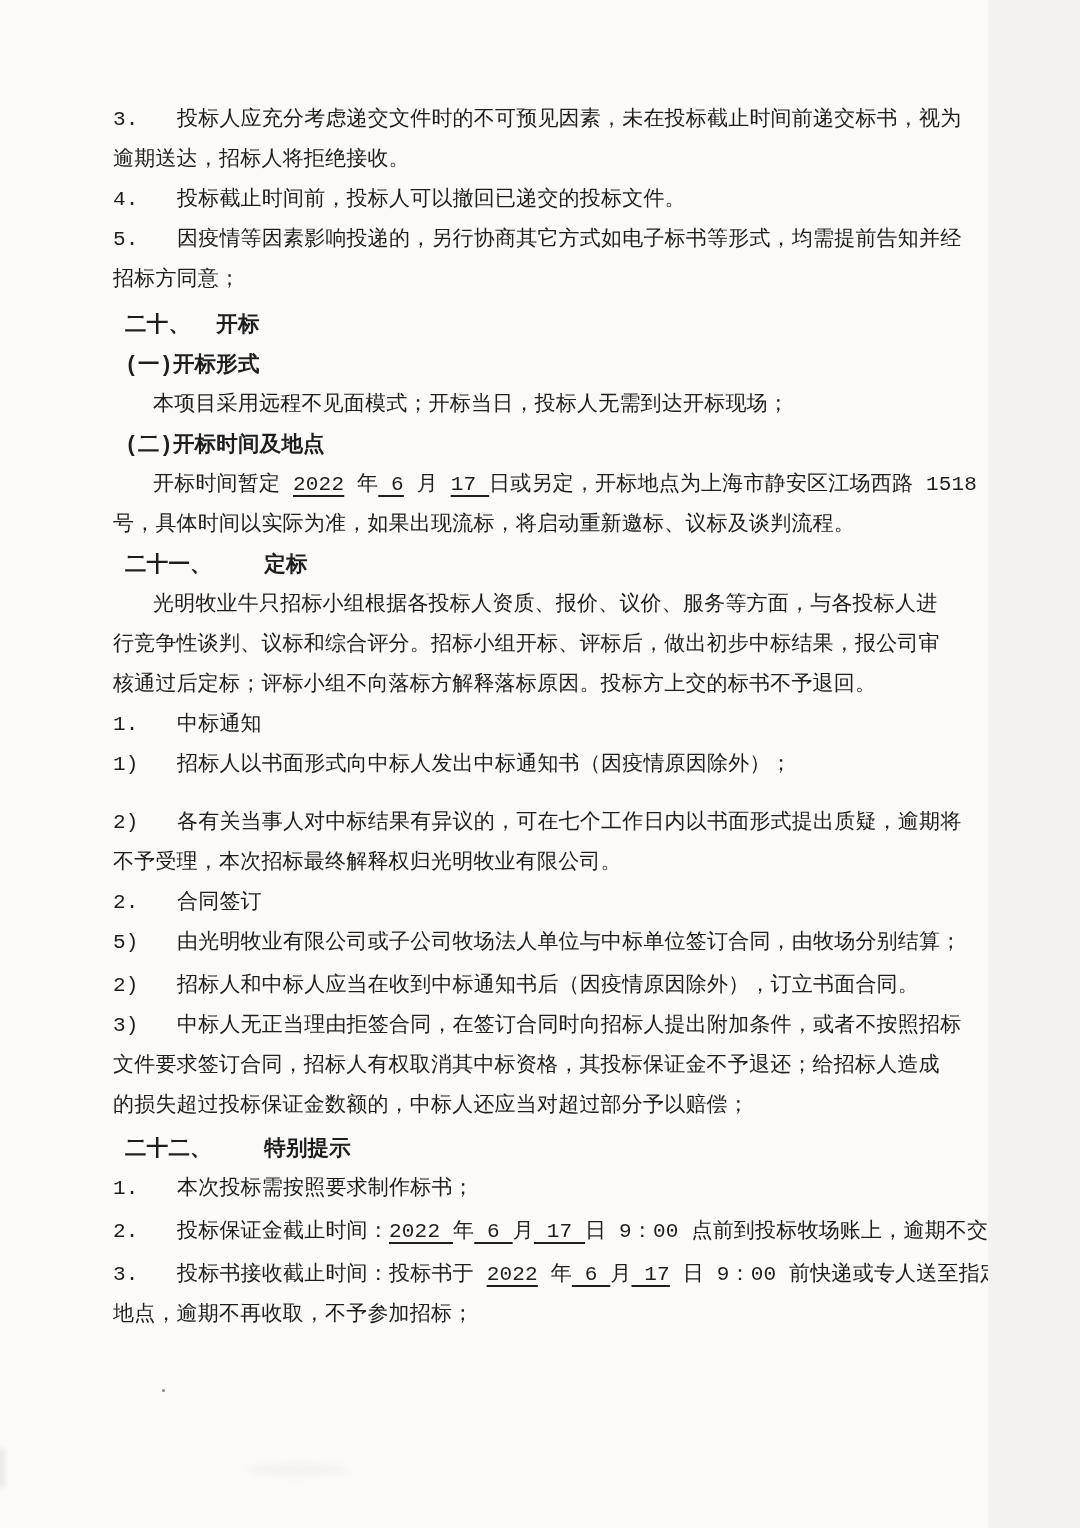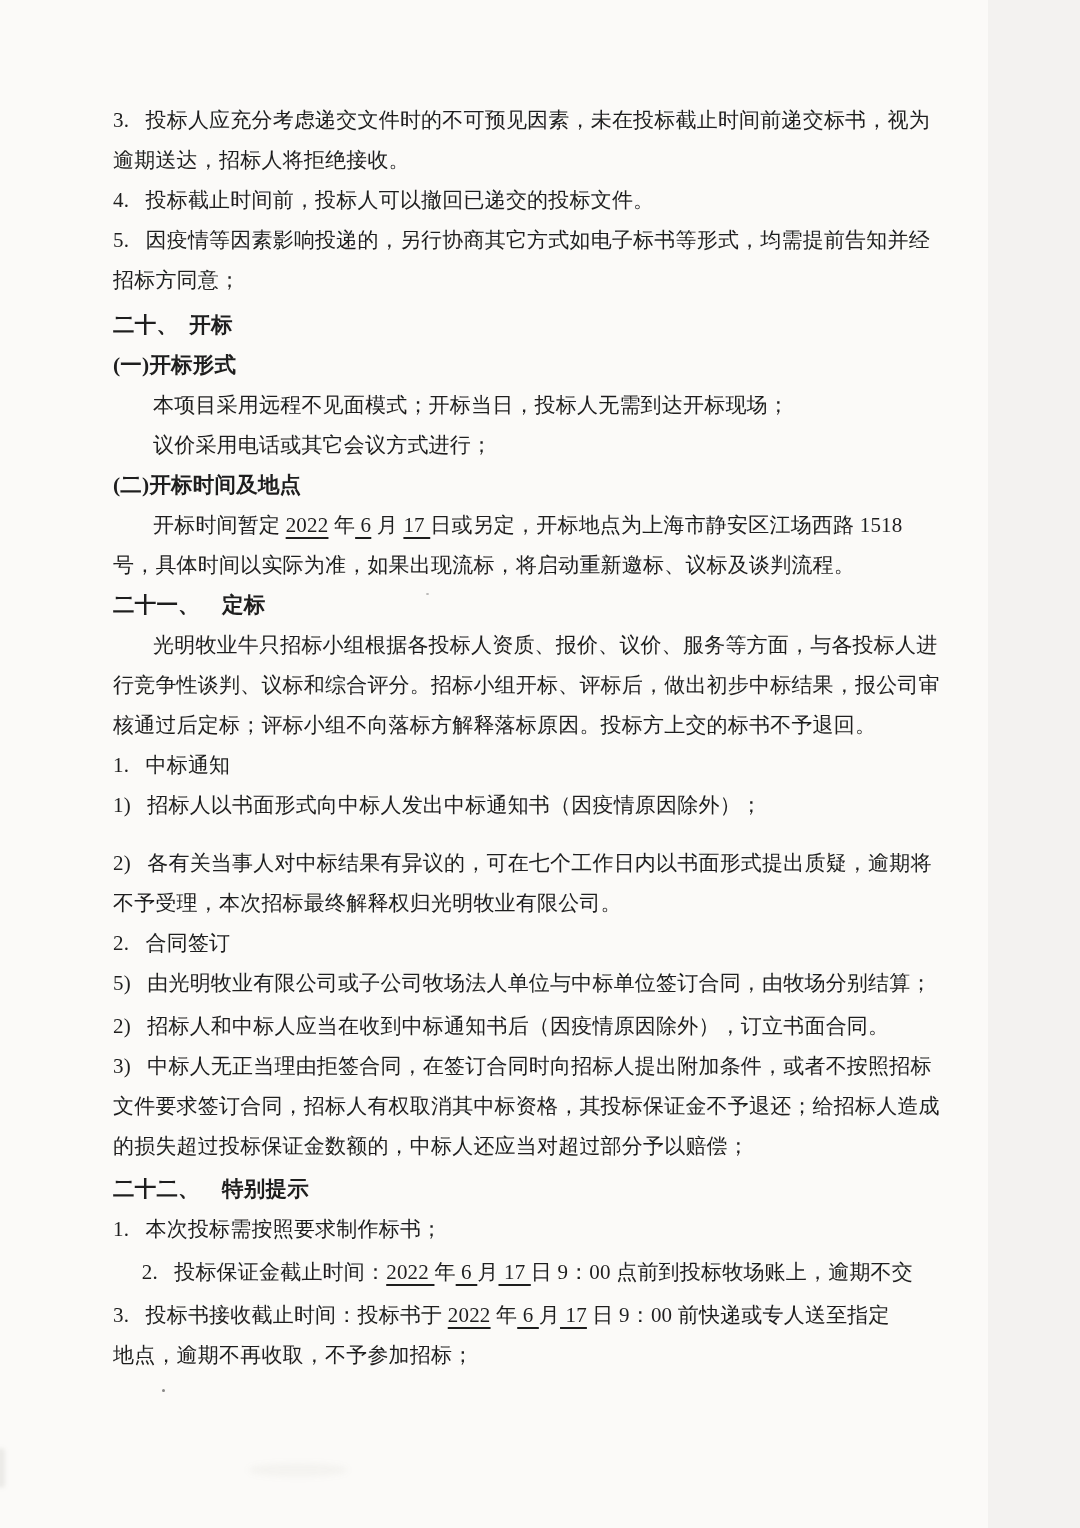--- a/index.html
+++ b/index.html
@@ -8,41 +8,42 @@
     width: 1080px;
     height: 1528px;
     overflow: hidden;
     background: #f3f2f0;
   }
   .page {
     position: relative;
     width: 988px;
     height: 1528px;
     background: #fbfaf8;
-    font-family: Liberation Serif, serif;
+    font-family: Liberation Mono, monospace;
     color: #1e1e1e;
     overflow: hidden;
   }
   .content {
     position: absolute;
     left: 113px;
     top: 100px;
     width: 800px;
   }
   .line {
     font-size: 21px;
     line-height: 40px;
     height: 40px;
     white-space: pre;
     font-weight: 500;
     letter-spacing: 0.2px;
   }
   .line.bold {
     font-weight: 700;
     font-size: 21.5px;
+    margin-left: 12px;
   }
   .line.ind {
     padding-left: 40px;
   }
   .u {
     text-decoration: underline;
     text-underline-offset: 5px;
     text-decoration-thickness: 1.5px;
   }
   .pagenum {
@@ -84,21 +85,20 @@
 <div class="page" style="background: rgb(251, 250, 248); color: rgb(30, 30, 30);">
   <div class="content">
       <div class="line"><span>3.   投标人应充分考虑递交文件时的不可预见因素，未在投标截止时间前递交标书，视为</span></div>
       <div class="line"><span>逾期送达，招标人将拒绝接收。</span></div>
       <div class="line"><span>4.   投标截止时间前，投标人可以撤回已递交的投标文件。</span></div>
       <div class="line"><span>5.   因疫情等因素影响投递的，另行协商其它方式如电子标书等形式，均需提前告知并经</span></div>
       <div class="line"><span>招标方同意；</span></div>
       <div class="line bold" style="margin-top: 5px;"><span>二十、  开标</span></div>
       <div class="line bold"><span>(一)开标形式</span></div>
       <div class="line ind"><span>本项目采用远程不见面模式；开标当日，投标人无需到达开标现场；</span></div>
-      <div class="line ind"><span>议价采用电话或其它会议方式进行；</span></div>
       <div class="line bold"><span>(二)开标时间及地点</span></div>
       <div class="line ind"><span>开标时间暂定 </span><span class="u">2022</span><span> 年</span><span class="u"> 6</span><span> 月 </span><span class="u">17 </span><span>日或另定，开标地点为上海市静安区江场西路 1518</span></div>
       <div class="line"><span>号，具体时间以实际为准，如果出现流标，将启动重新邀标、议标及谈判流程。</span></div>
       <div class="line bold"><span>二十一、    定标</span></div>
       <div class="line ind"><span>光明牧业牛只招标小组根据各投标人资质、报价、议价、服务等方面，与各投标人进</span></div>
       <div class="line"><span>行竞争性谈判、议标和综合评分。招标小组开标、评标后，做出初步中标结果，报公司审</span></div>
       <div class="line"><span>核通过后定标；评标小组不向落标方解释落标原因。投标方上交的标书不予退回。</span></div>
       <div class="line"><span>1.   中标通知</span></div>
       <div class="line"><span>1)   招标人以书面形式向中标人发出中标通知书（因疫情原因除外）；</span></div>
       <div class="line" style="margin-top: 18px;"><span>2)   各有关当事人对中标结果有异议的，可在七个工作日内以书面形式提出质疑，逾期将</span></div>

